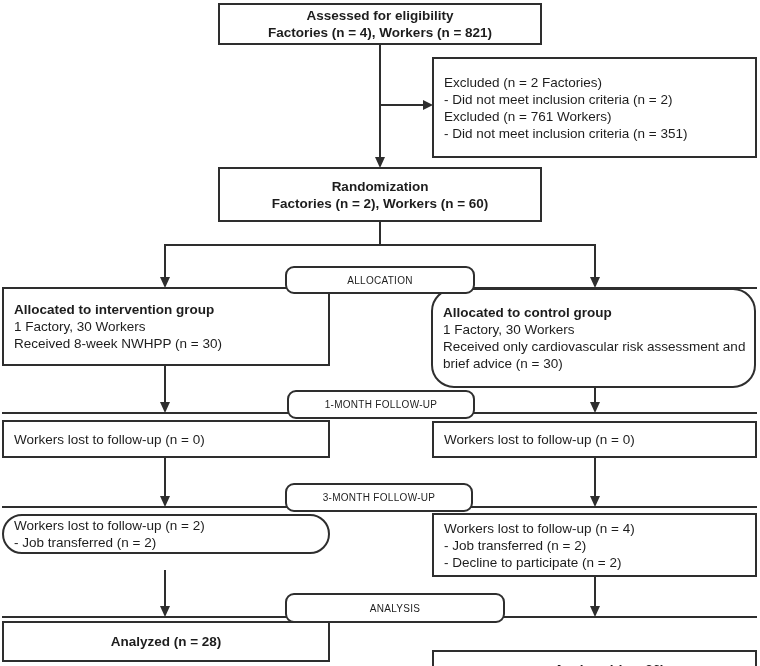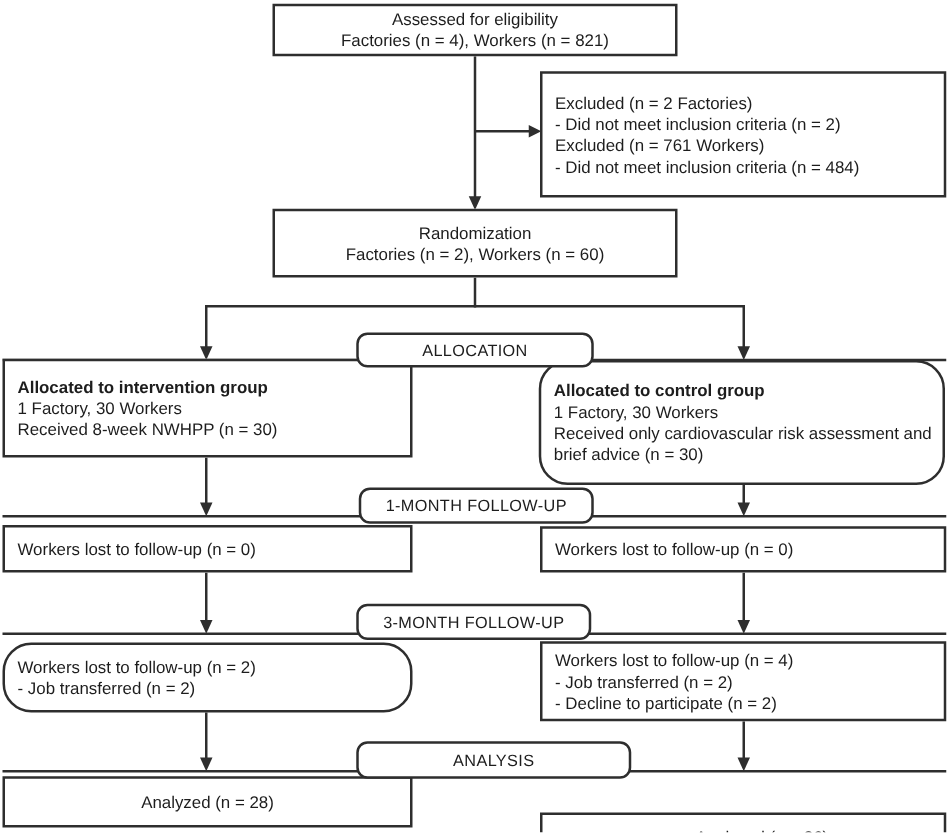--- a/index.html
+++ b/index.html
@@ -28,34 +28,34 @@
     border: 2px solid #2e2e2e;
     background: #ffffff;
     z-index: 2;
     display: flex;
     flex-direction: column;
     justify-content: center;
     font-size: 13.5px;
     line-height: 17px;
     color: #1d1d1d;
   }
-  .box.center { align-items: center; text-align: center; padding: 2px 6px; }
+  .box.center { align-items: center; text-align: center; padding: 2px 6px; font-weight: bold; }
   .box.left-align { align-items: flex-start; text-align: left; padding: 3px 8px 3px 10px; }
   .bold { font-weight: bold; }
   .stage {
     position: absolute;
     box-sizing: border-box;
     border: 2px solid #2e2e2e;
     border-radius: 9px;
     background: #ffffff;
     z-index: 3;
     display: flex;
     align-items: center;
     justify-content: center;
-    font-size: 13px;
+    font-size: 10px;
     letter-spacing: 0.3px;
     color: #1d1d1d;
   }
   .cline { stroke: #2e2e2e; stroke-width: 2; }
   .ahead { fill: #2e2e2e; stroke: none; }
 </style>
 </head>
 <body>
 
 <div class="canvas">
@@ -98,21 +98,21 @@
 
   <div class="box center" style="left:218px; top:3px; width:324px; height:42px;">
     <div>Assessed for eligibility</div>
     <div>Factories (n = 4), Workers (n = 821)</div>
   </div>
 
   <div class="box left-align" style="left:432px; top:57px; width:325px; height:101px;">
     <div>Excluded (n = 2 Factories)</div>
     <div>- Did not meet inclusion criteria (n = 2)</div>
     <div>Excluded (n = 761 Workers)</div>
-    <div>- Did not meet inclusion criteria (n = 484)</div>
+    <div>- Did not meet inclusion criteria (n = 351)</div>
   </div>
 
   <div class="box center" style="left:218px; top:167px; width:324px; height:55px;">
     <div>Randomization</div>
     <div>Factories (n = 2), Workers (n = 60)</div>
   </div>
 
   <div class="stage" style="left:285px; top:266px; width:190px; height:28px;">
     <span>ALLOCATION</span>
   </div>
@@ -139,21 +139,21 @@
     <div>brief advice (n = 30)</div>
   </div>
 
   <div class="box left-align" style="left:2px; top:420px; width:328px; height:38px;">
     <div>Workers lost to follow-up (n = 0)</div>
   </div>
   <div class="box left-align" style="left:432px; top:421px; width:325px; height:37px;">
     <div>Workers lost to follow-up (n = 0)</div>
   </div>
 
-  <div class="box left-align" style="left:2px; top:514px; width:328px; height:56px;border-radius:23px;">
+  <div class="box left-align" style="left:2px; top:514px; width:328px; height:40px;border-radius:23px;">
     <div>Workers lost to follow-up (n = 2)</div>
     <div>- Job transferred (n = 2)</div>
   </div>
   <div class="box left-align" style="left:432px; top:513px; width:325px; height:64px;">
     <div>Workers lost to follow-up (n = 4)</div>
     <div>- Job transferred (n = 2)</div>
     <div>- Decline to participate (n = 2)</div>
   </div>
 
   <div class="box center" style="left:2px; top:621px; width:328px; height:41px;">

